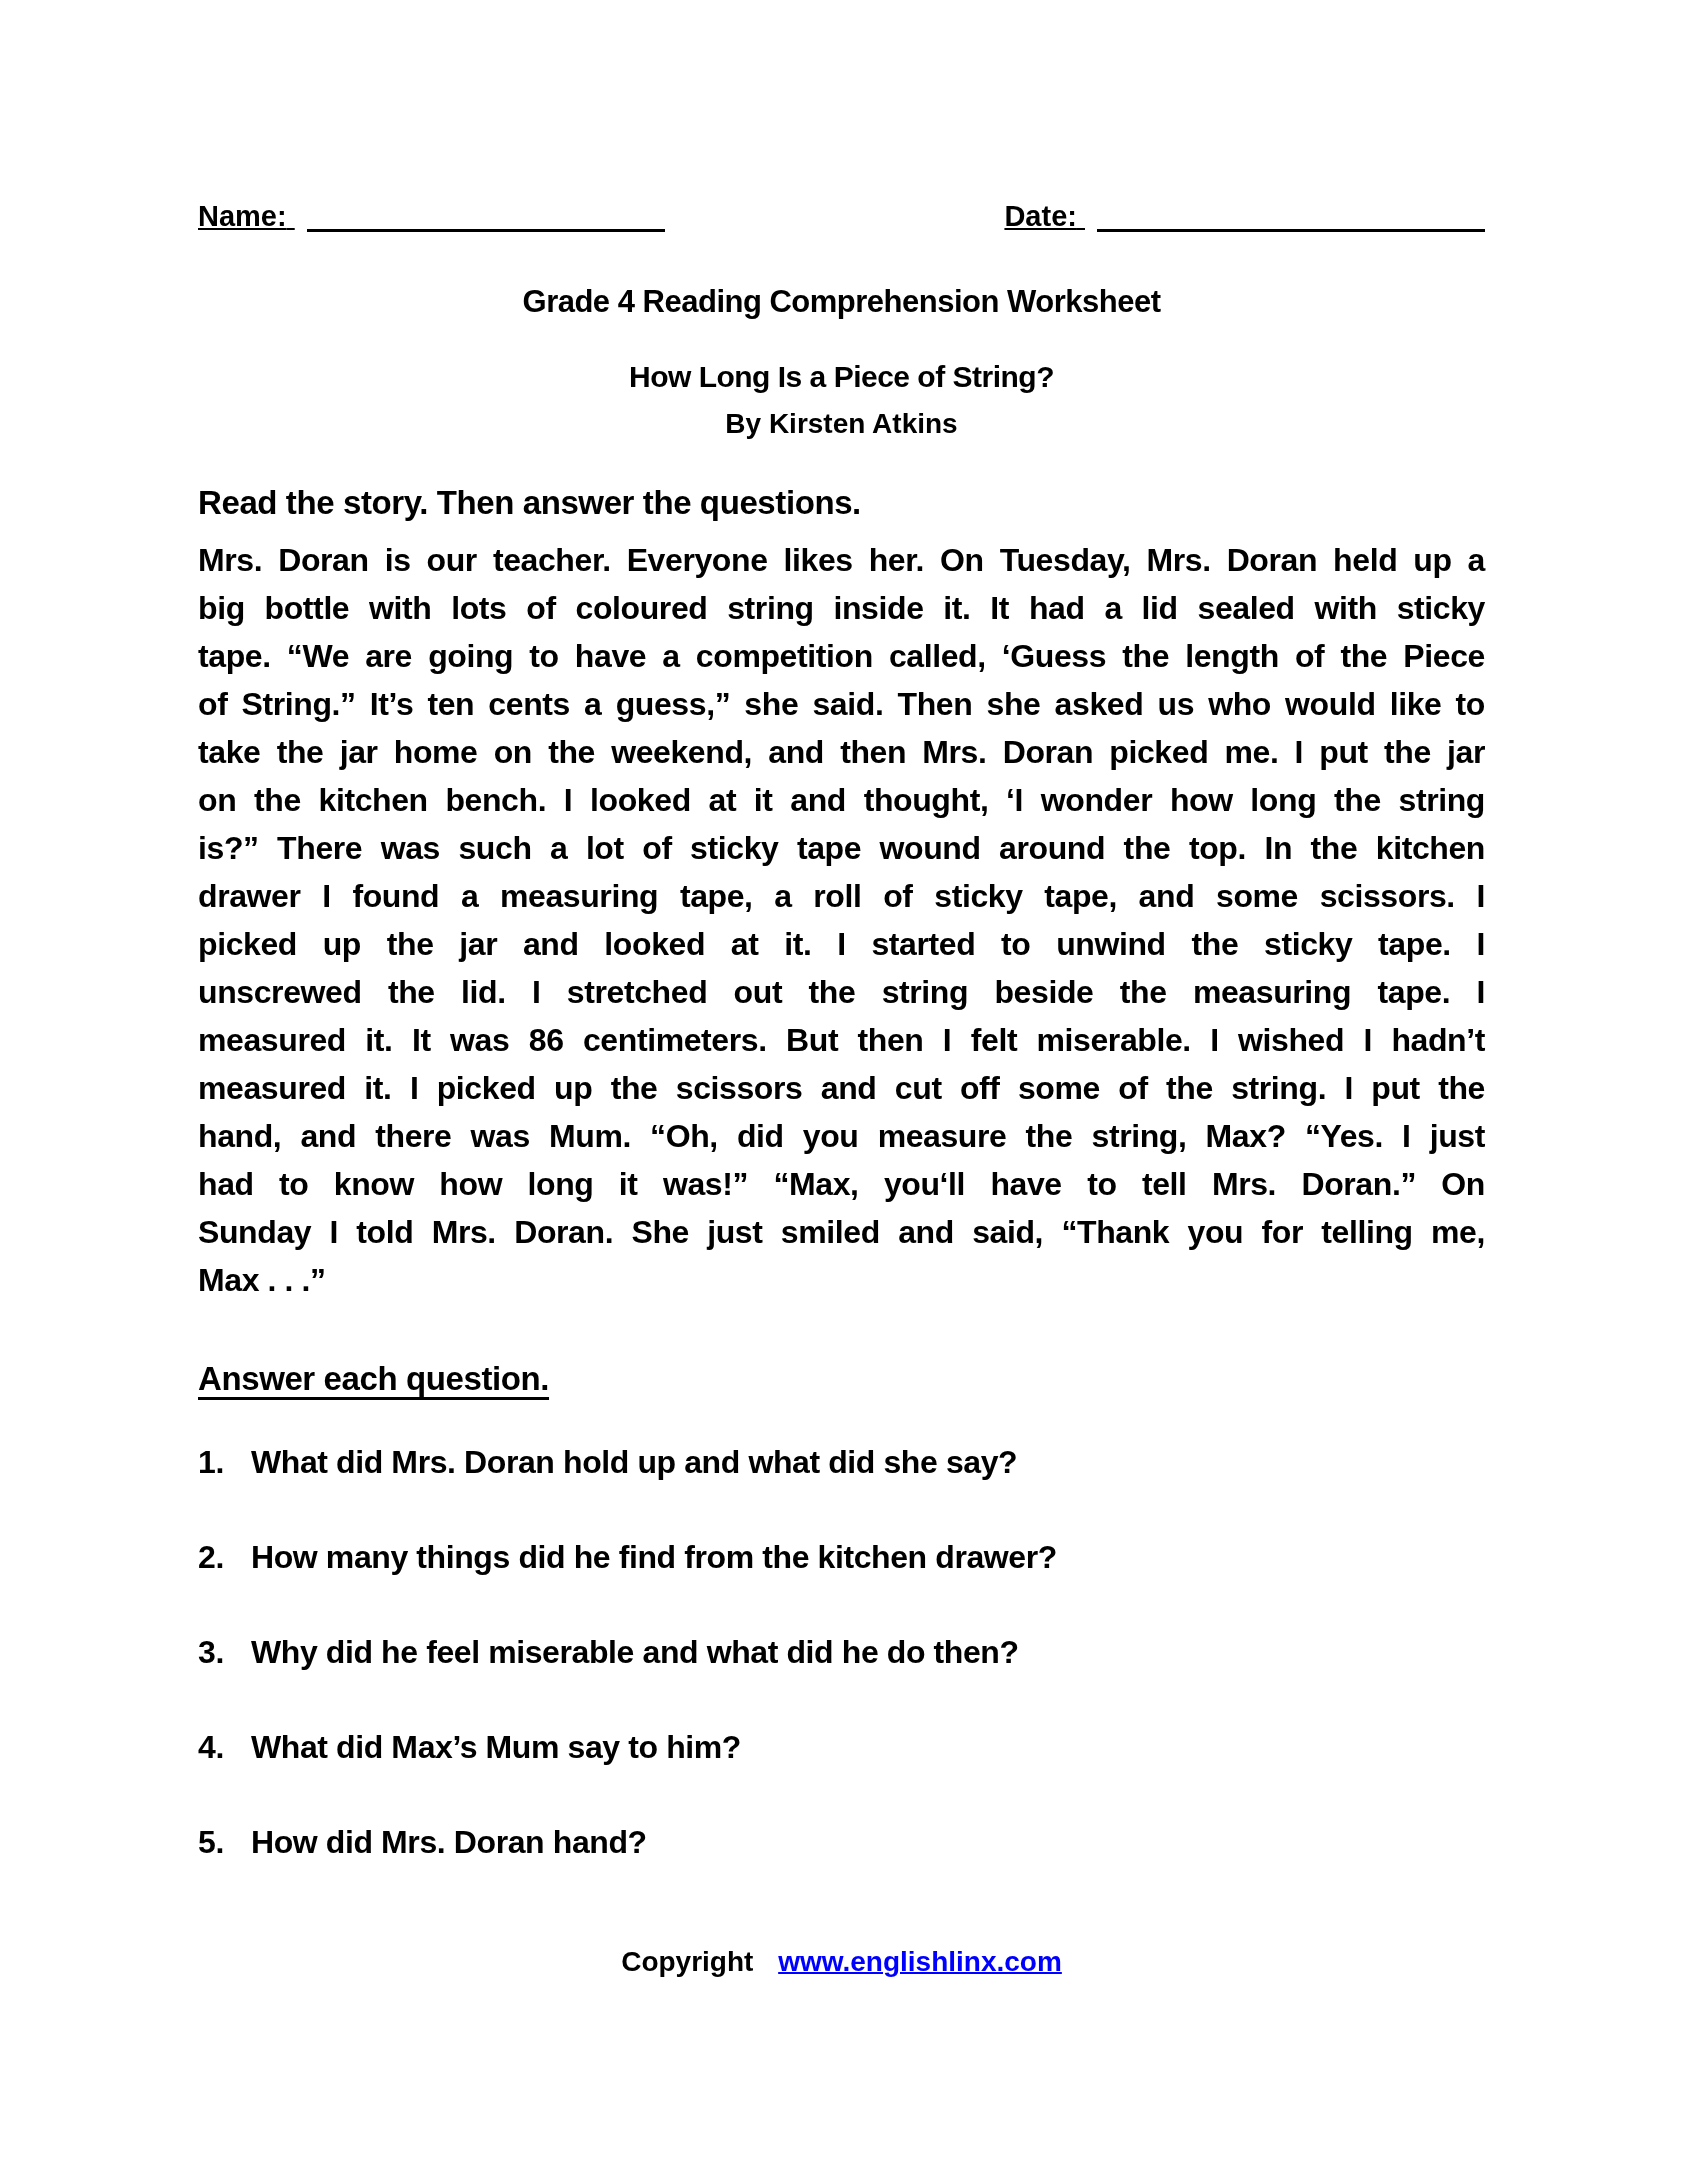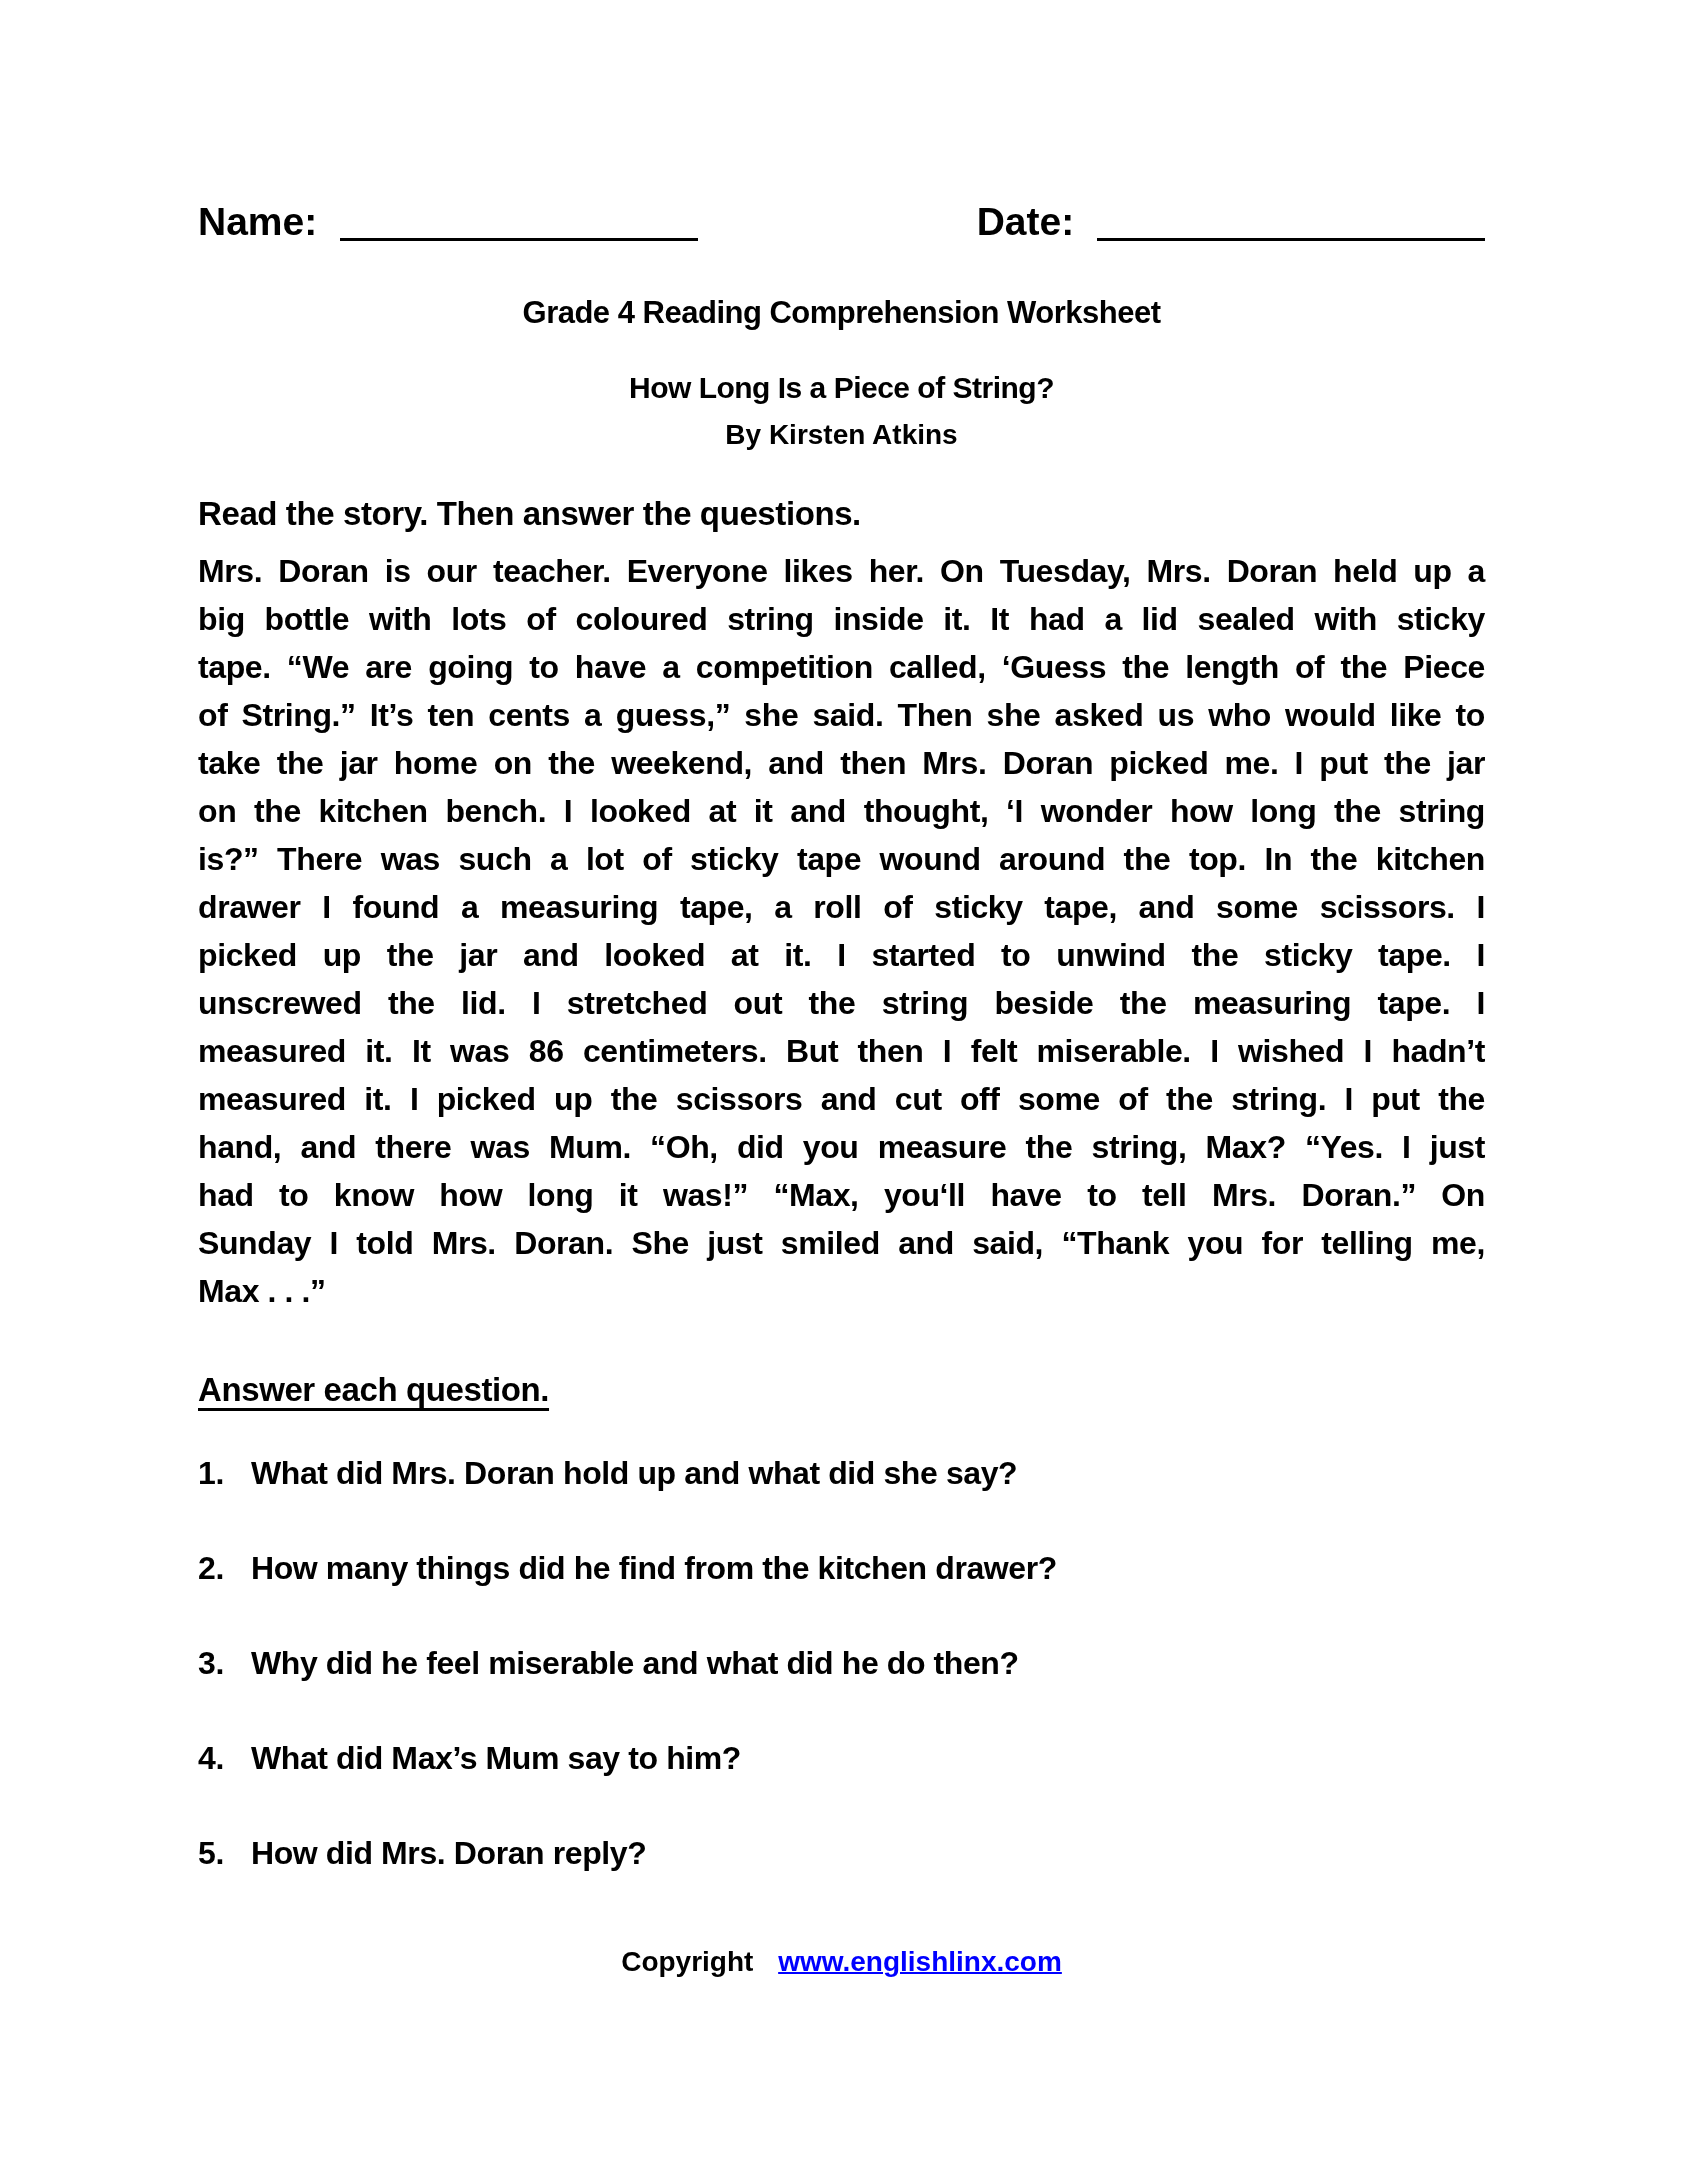--- a/index.html
+++ b/index.html
@@ -21,21 +21,22 @@
     position: absolute;
     left: 198px;
     top: 0;
     width: 1287px;
     padding-top: 200px;
   }
   .header-row {
     display: flex;
     justify-content: space-between;
     align-items: baseline;
-    font-size: 39px;
+    font-size: 29px;
+    text-decoration: underline;
   }
   .header-group { white-space: nowrap; }
   .blank-line {
     display: inline-block;
     border-bottom: 3px solid #000;
     height: 24px;
     margin-left: 12px;
     vertical-align: -6px;
   }
   .name-blank { width: 358px; }
@@ -166,21 +167,21 @@
         <div class="question">
           <span class="qnum">3.</span>
           <span>Why did he feel miserable and what did he do then?</span>
         </div>
         <div class="question">
           <span class="qnum">4.</span>
           <span>What did Max’s Mum say to him?</span>
         </div>
         <div class="question">
           <span class="qnum">5.</span>
-          <span>How did Mrs. Doran reply?</span>
+          <span>How did Mrs. Doran hand?</span>
         </div>
       </div>
 
   </div>
 
   <div class="footer">
     <span>Copyright</span>
     <span> </span>
     <a class="copyright-link" style="color: rgb(0, 0, 255);">www.englishlinx.com</a>
   </div>

